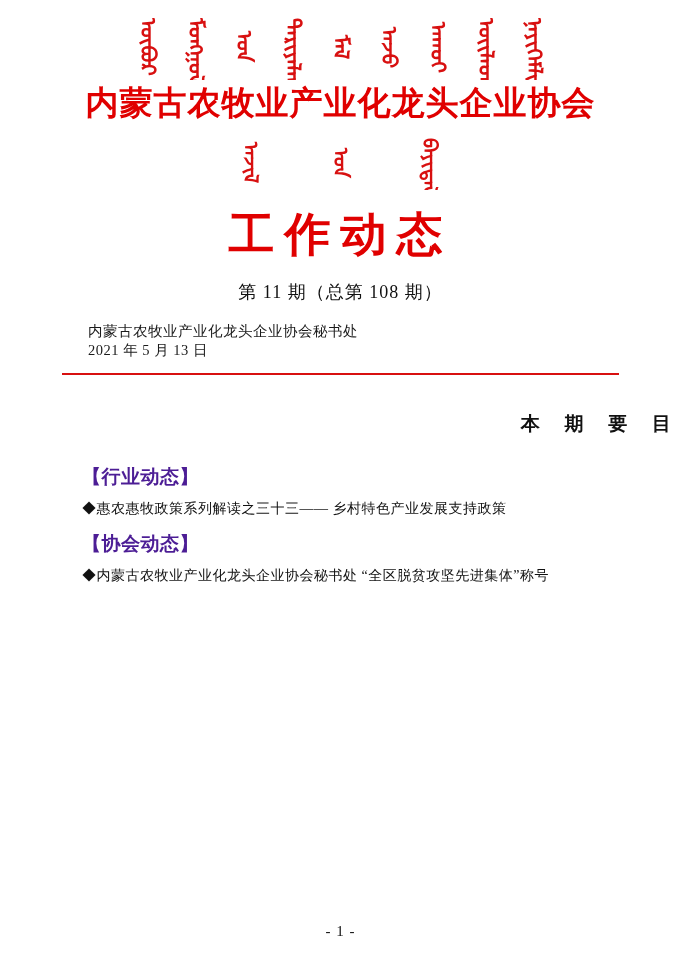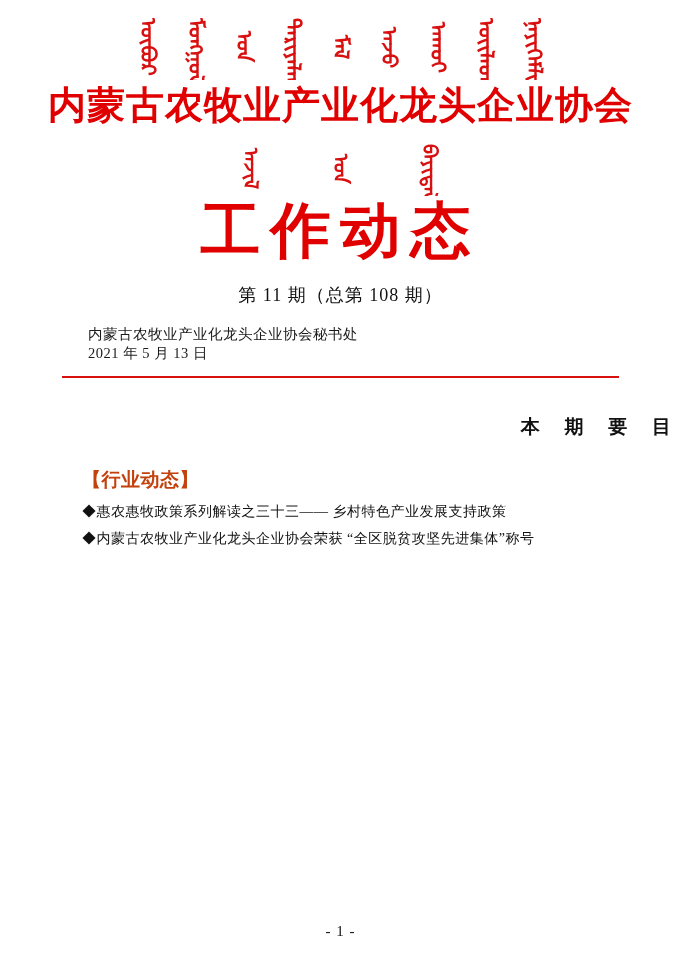--- a/index.html
+++ b/index.html
@@ -53,21 +53,21 @@
     line-height: 1;
     height: 58px;
     color: #d81010;
     font-weight: 700;
   }
 
   .org-title {
     color: #e00000;
     font-family: "DejaVu Sans", sans-serif;
     font-weight: 700;
-    font-size: 38px;
+    font-size: 33px;
     letter-spacing: 1px;
     line-height: 1.15;
     margin-top: 4px;
     white-space: nowrap;
   }
 
   .mongol-line2 {
     margin-top: 16px;
     height: 52px;
     overflow: hidden;
@@ -80,23 +80,23 @@
     color: #d81010;
     font-weight: 700;
     height: 50px;
     line-height: 1;
   }
 
   .doc-title {
     color: #e00000;
     font-family: "DejaVu Sans", sans-serif;
     font-weight: 700;
-    font-size: 60px;
+    font-size: 46px;
     letter-spacing: 10px;
-    margin-top: 1px;
+    margin-top: 19px;
     line-height: 1.1;
   }
 
   .issue-line {
     margin-top: 20px;
     font-size: 18px;
     font-weight: 400;
     font-family: "Liberation Serif", serif;
     letter-spacing: 1px;
     color: #111;
@@ -135,21 +135,21 @@
   .body {
     margin-top: 22px;
     padding: 0 78px 0 82px;
   }
 
   .section-label {
     font-size: 19px;
     font-weight: 700;
     line-height: 1.9;
     margin-top: 4px;
-    color: #c2410c;
+    color: #4c1d95;
     letter-spacing: 0.5px;
   }
 
   .entry {
     font-size: 14px;
     line-height: 1.95;
     color: #111;
     letter-spacing: 0.5px;
     text-indent: 0;
     margin: 0;
@@ -206,19 +206,20 @@
     <div class="rule"></div>
   </div>
 
   <div class="contents-heading">本 期 要 目</div>
 
   <div class="body">
 
     <div class="section-label">【行业动态】</div>
     <p class="entry">◆惠农惠牧政策系列解读之三十三—— 乡村特色产业发展支持政策</p>
 
-    <p class="entry">◆内蒙古农牧业产业化龙头企业协会荣获 “全区脱贫攻坚先进集体”称号</p>
+    <div class="section-label">【协会动态】</div>
+    <p class="entry">◆内蒙古农牧业产业化龙头企业协会秘书处 “全区脱贫攻坚先进集体”称号</p>
 
   </div>
 
   <div class="footer">- 1 -</div>
 
 </div>
 
 </body></html>

